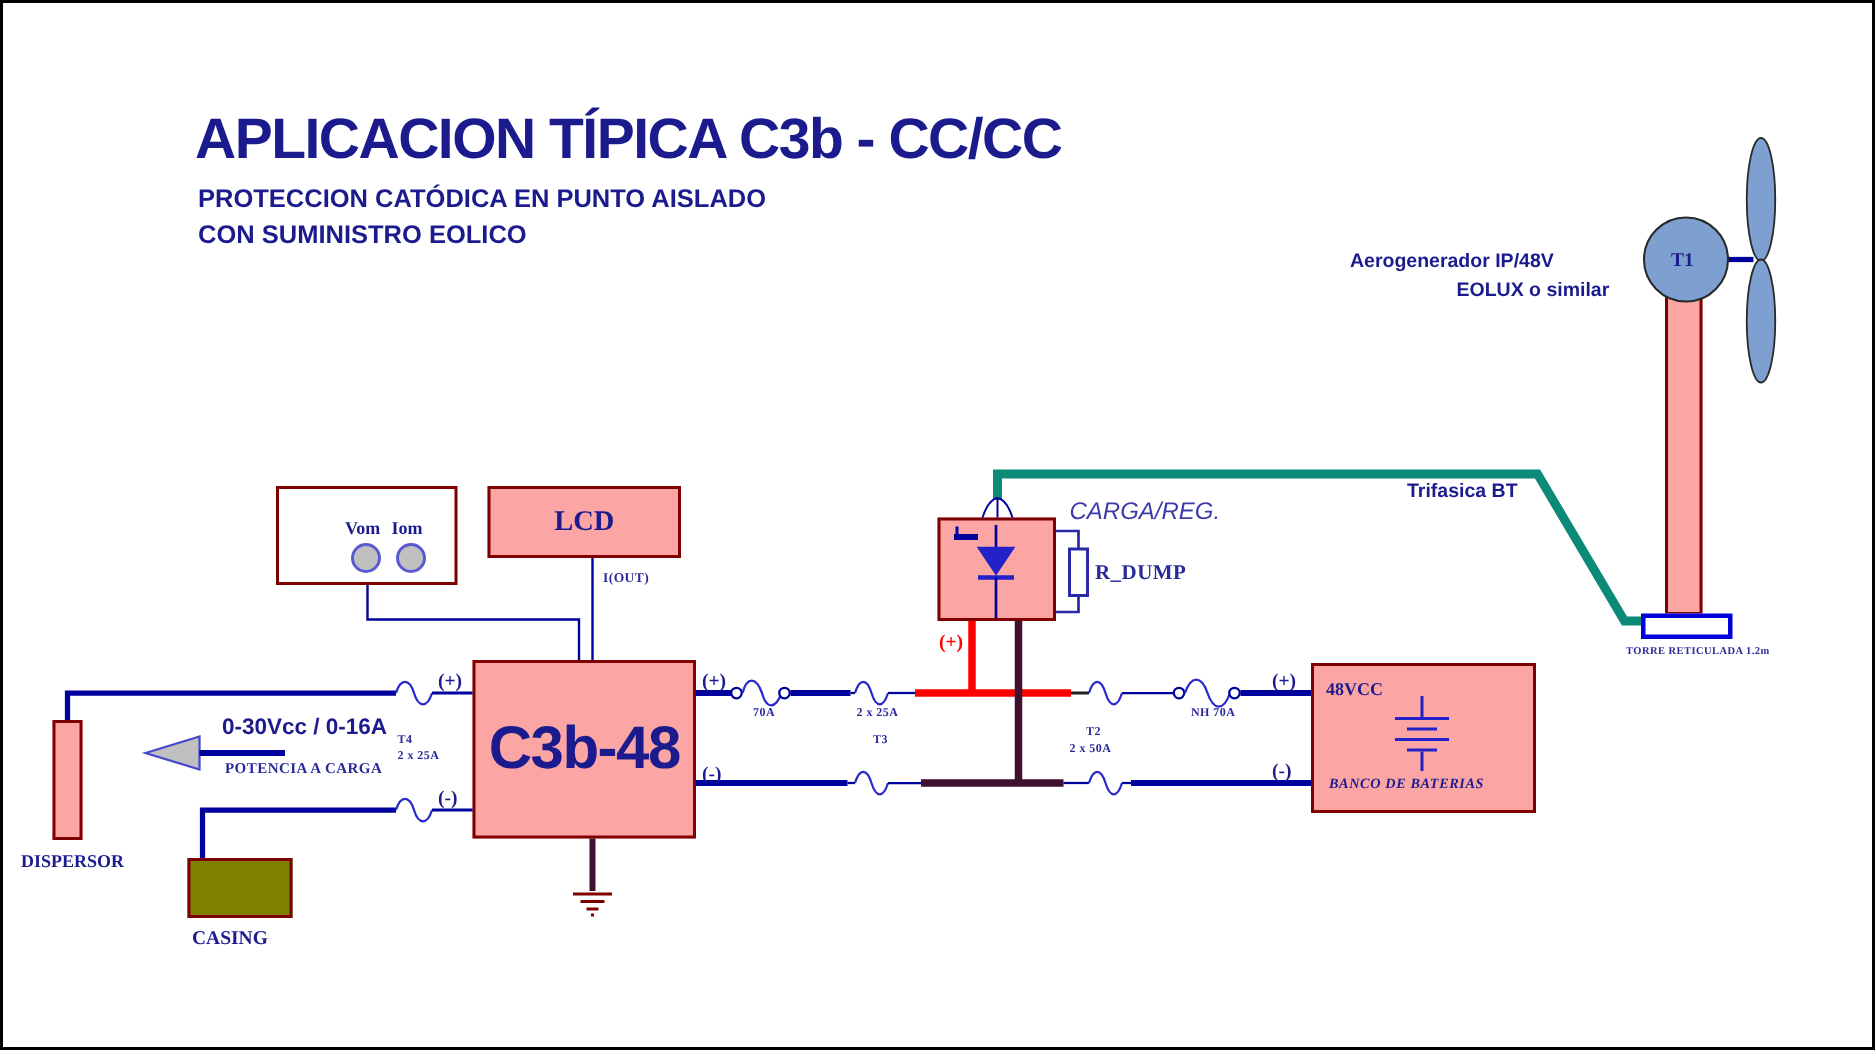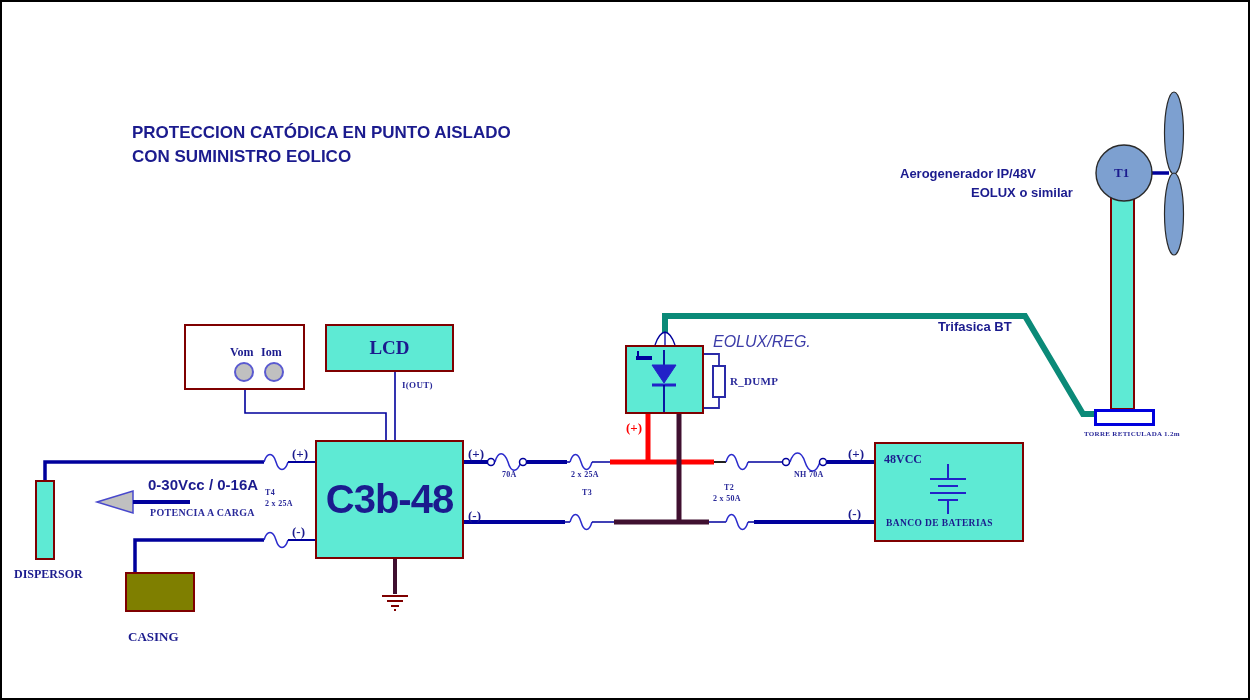--- a/index.html
+++ b/index.html
@@ -3,21 +3,21 @@
 <meta charset="utf-8">
 <style>
   html,body{margin:0;padding:0;background:#888;}
   .canvas{
     position:relative;width:1250px;height:700px;background:#ffffff;
     border:2px solid #000;box-sizing:border-box;overflow:hidden;
     font-family:"Liberation Sans",sans-serif;color:#1b1b8e;
   }
   .abs{position:absolute;}
   .box{position:absolute;box-sizing:border-box;border:2px solid #7f0000;}
-  .cream{background:#5eead4;}
+  .cream{background:#fca5a5;}
   .white{background:#ffffff;}
   .lbl{position:absolute;white-space:nowrap;color:#1b1b8e;}
   .b{font-weight:bold;}
   .serif{font-family:"Liberation Serif",serif;}
   .tiny{font-family:"Liberation Serif",serif;font-weight:bold;font-size:8px;color:#2a2a9a;letter-spacing:.3px;}
   .title{font-size:38px;font-weight:bold;letter-spacing:-1px;}
   .sub{font-size:17px;font-weight:bold;}
   svg.layer{position:absolute;left:0;top:0;pointer-events:none;}
   .term{font-family:"Liberation Serif",serif;font-weight:bold;font-size:13px;}
   .red{color:#ff0000;}
@@ -125,54 +125,55 @@
       <line x1="936" y1="498" x2="956" y2="498"></line>
       <line x1="946" y1="499" x2="946" y2="512"></line>
     </g>
 
     <line x1="1148" y1="171" x2="1167" y2="171" stroke="#00009c" stroke-width="3.5"></line>
     <ellipse cx="1172" cy="131" rx="9.5" ry="41" fill="#7da0d0" stroke="#2a2a2a" stroke-width="1.2"></ellipse>
     <ellipse cx="1172" cy="212" rx="9.5" ry="41" fill="#7da0d0" stroke="#2a2a2a" stroke-width="1.2"></ellipse>
     <circle cx="1122" cy="171" r="28" fill="#7da0d0" stroke="#2a2a2a" stroke-width="1.4"></circle>
   </svg>
 
+  <div class="lbl title" style="left:128px;top:70px;">APLICACION TÍPICA C3b - CC/CC</div>
   <div class="lbl sub" style="left:130px;top:121px;">PROTECCION CATÓDICA EN PUNTO AISLADO</div>
   <div class="lbl sub" style="left:130px;top:145px;text-align:right;">CON SUMINISTRO EOLICO</div>
 
   <div class="lbl serif b" style="left:228px;top:343px;font-size:12px;">Vom</div>
   <div class="lbl serif b" style="left:259px;top:343px;font-size:12px;">Iom</div>
   <div class="lbl tiny" style="left:400px;top:378px;font-size:9px;">I(OUT)</div>
 
   <div class="lbl term" style="left:290px;top:444px;">(+)</div>
   <div class="lbl term" style="left:290px;top:522px;">(-)</div>
   <div class="lbl tiny" style="left:263px;top:486px;">T4</div>
   <div class="lbl tiny" style="left:263px;top:497px;">2 x 25A</div>
 
   <div class="lbl b" style="left:146px;top:474px;font-size:15px;">0-30Vcc / 0-16A</div>
   <div class="lbl tiny" style="left:148px;top:505px;font-size:10px;">POTENCIA A CARGA</div>
   <div class="lbl serif b" style="left:12px;top:565px;font-size:12px;">DISPERSOR</div>
-  <div class="lbl serif b" style="left:126px;top:615px;font-size:13px;margin-top:12px;">CASING</div>
+  <div class="lbl serif b" style="left:126px;top:615px;font-size:13px;">CASING</div>
 
   <div class="lbl term" style="left:466px;top:444px;">(+)</div>
   <div class="lbl term" style="left:466px;top:506px;">(-)</div>
   <div class="lbl tiny" style="left:500px;top:468px;">70A</div>
   <div class="lbl tiny" style="left:569px;top:468px;">2 x 25A</div>
   <div class="lbl tiny" style="left:580px;top:486px;">T3</div>
   <div class="lbl term red" style="left:624px;top:418px;">(+)</div>
   <div class="lbl tiny" style="left:722px;top:481px;">T2</div>
   <div class="lbl tiny" style="left:711px;top:492px;">2 x 50A</div>
   <div class="lbl tiny" style="left:792px;top:468px;">NH 70A</div>
   <div class="lbl term" style="left:846px;top:444px;">(+)</div>
   <div class="lbl term" style="left:846px;top:504px;">(-)</div>
 
   <div class="lbl serif b" style="left:882px;top:450px;font-size:12px;">48VCC</div>
-  <div class="lbl serif b" style="left:884px;top:516px;font-size:9.5px;letter-spacing:.4px;">BANCO DE BATERIAS</div>
+  <div class="lbl serif b" style="left:884px;top:516px;font-size:9.5px;letter-spacing:.4px;font-style:italic;">BANCO DE BATERIAS</div>
 
-  <div class="lbl italic" style="left:711px;top:331px;font-size:16px;">EOLUX/REG.</div>
-  <div class="lbl tiny" style="left:728px;top:373px;font-size:11px;">R_DUMP</div>
+  <div class="lbl italic" style="left:711px;top:331px;font-size:16px;">CARGA/REG.</div>
+  <div class="lbl tiny" style="left:728px;top:373px;font-size:14px;">R_DUMP</div>
 
   <div class="lbl b" style="left:898px;top:164px;font-size:13px;">Aerogenerador IP/48V</div>
   <div class="lbl b" style="left:969px;top:183px;font-size:13px;">EOLUX o similar</div>
   <div class="lbl serif b" style="left:1112px;top:163px;font-size:13px;">T1</div>
   <div class="lbl b" style="left:936px;top:317px;font-size:13px;">Trifasica BT</div>
   <div class="lbl tiny" style="left:1082px;top:428px;font-size:7px;">TORRE RETICULADA 1.2m</div>
 
 
 </div>
 

